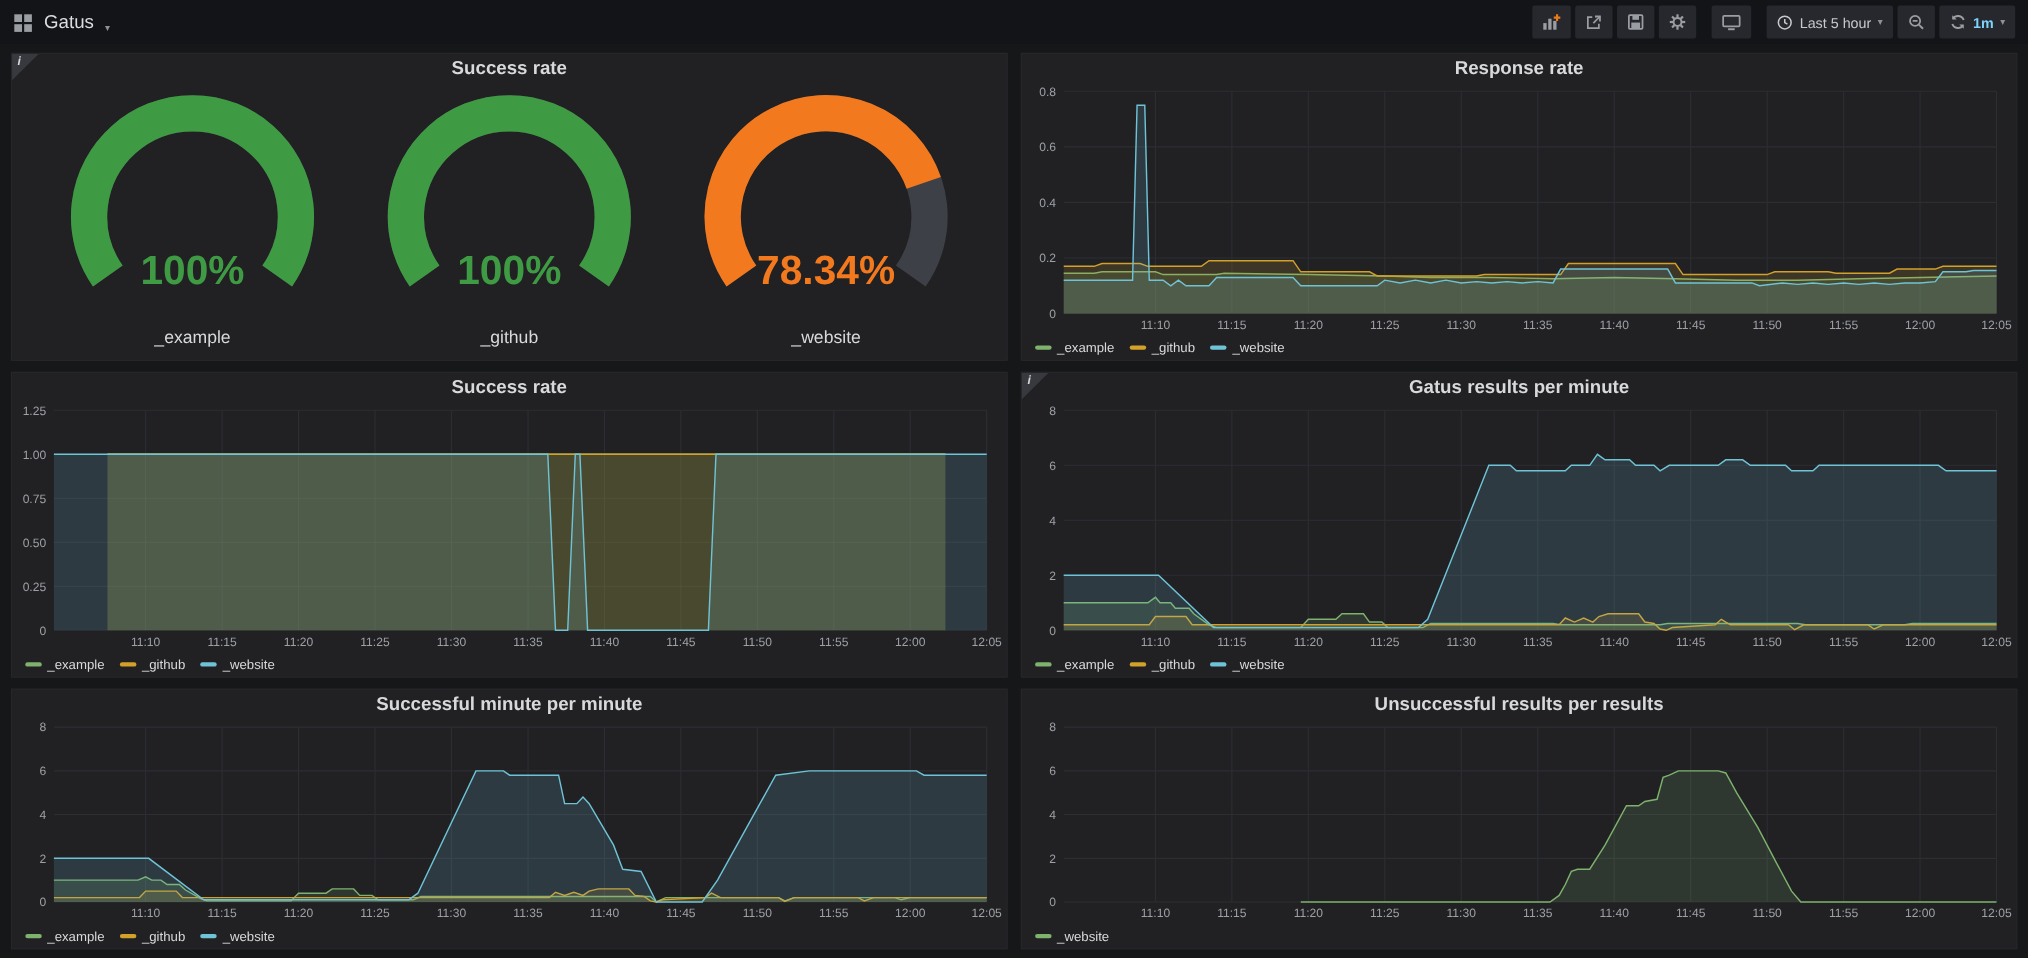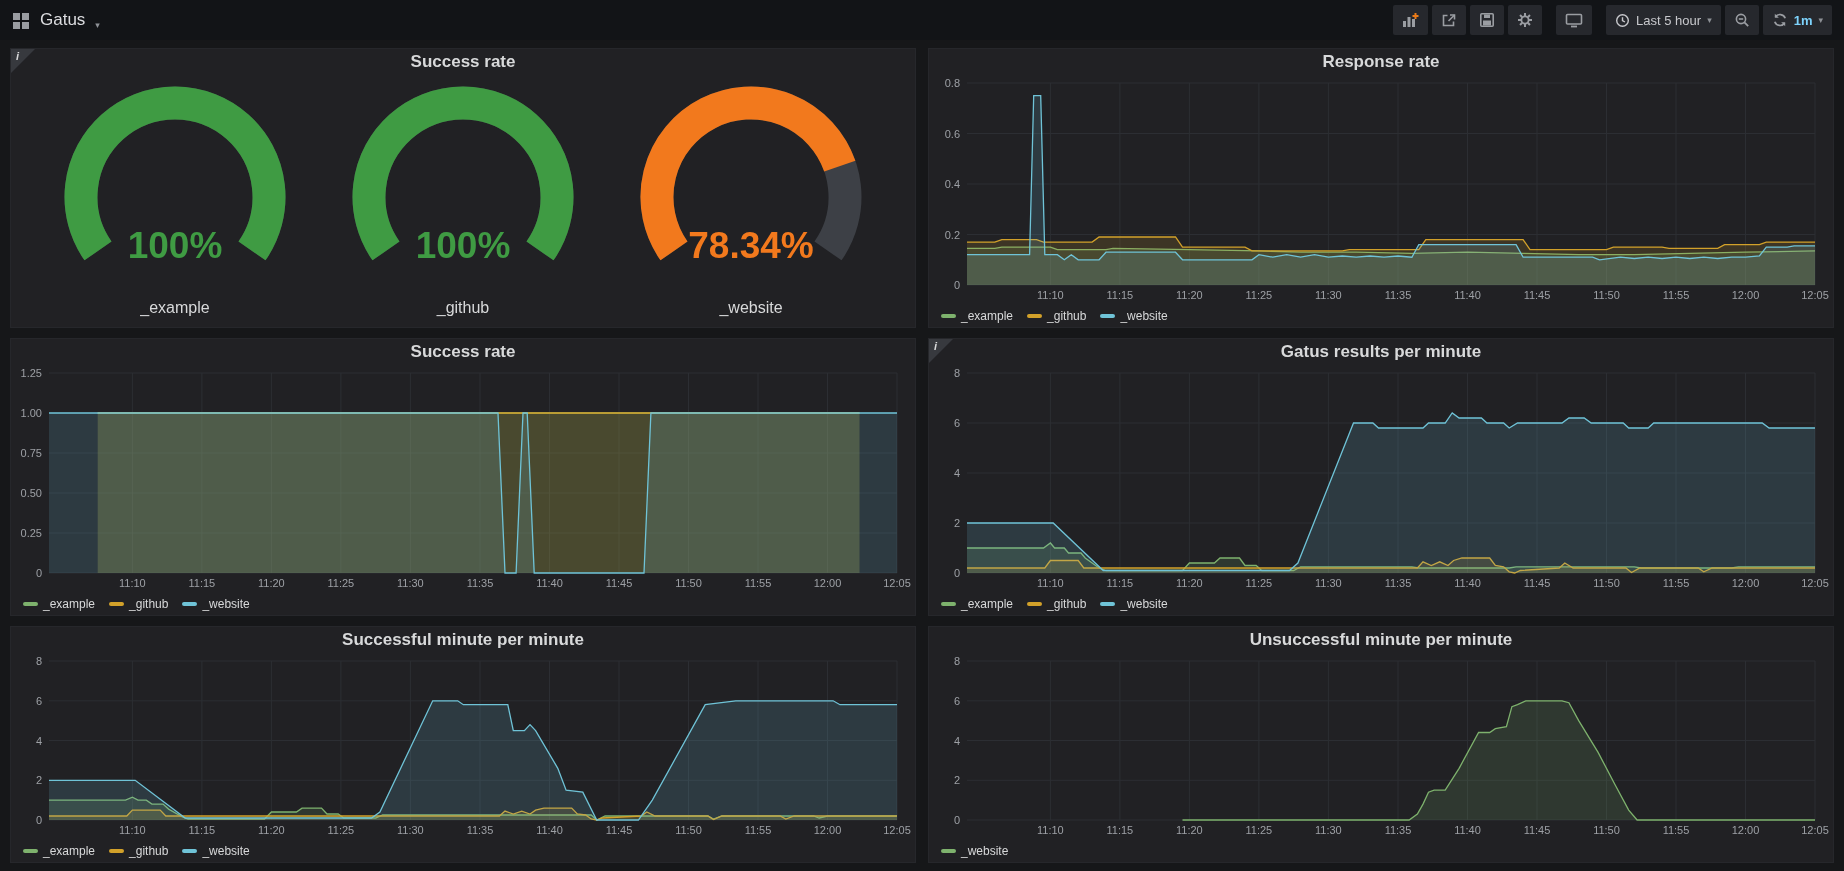--- a/index.html
+++ b/index.html
@@ -405,21 +405,21 @@
           <span>_github</span>
         </span>
         <span class="li">
           <i style="background:#6fc3d7"></i>
           <span>_website</span>
         </span>
       </div>
   </section>
 
   <section class="panel">
-    <div class="ptitle">Unsuccessful minute per minute</div>
+    <div class="ptitle">Unsuccessful results per results</div>
     <div class="plot"><svg width="904" height="187">
           <line x1="38" y1="167.0" x2="886" y2="167.0" stroke="#2c2e33"></line>
           <text x="31" y="171.0" text-anchor="end" class="tick">0</text>
           <line x1="38" y1="127.3" x2="886" y2="127.3" stroke="#2c2e33"></line>
           <text x="31" y="131.3" text-anchor="end" class="tick">2</text>
           <line x1="38" y1="87.5" x2="886" y2="87.5" stroke="#2c2e33"></line>
           <text x="31" y="91.5" text-anchor="end" class="tick">4</text>
           <line x1="38" y1="47.8" x2="886" y2="47.8" stroke="#2c2e33"></line>
           <text x="31" y="51.8" text-anchor="end" class="tick">6</text>
           <line x1="38" y1="8.0" x2="886" y2="8.0" stroke="#2c2e33"></line>

